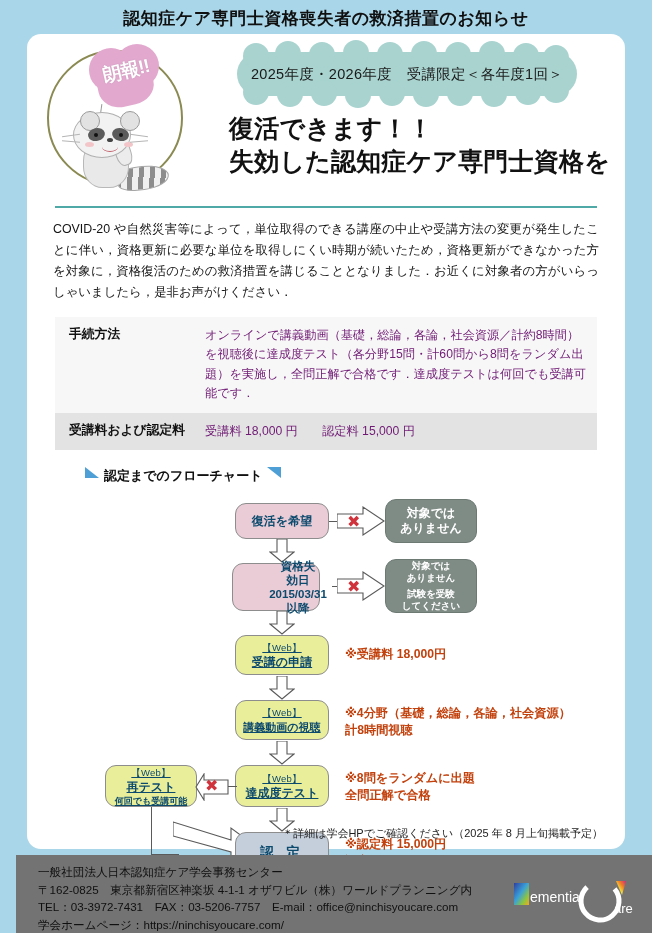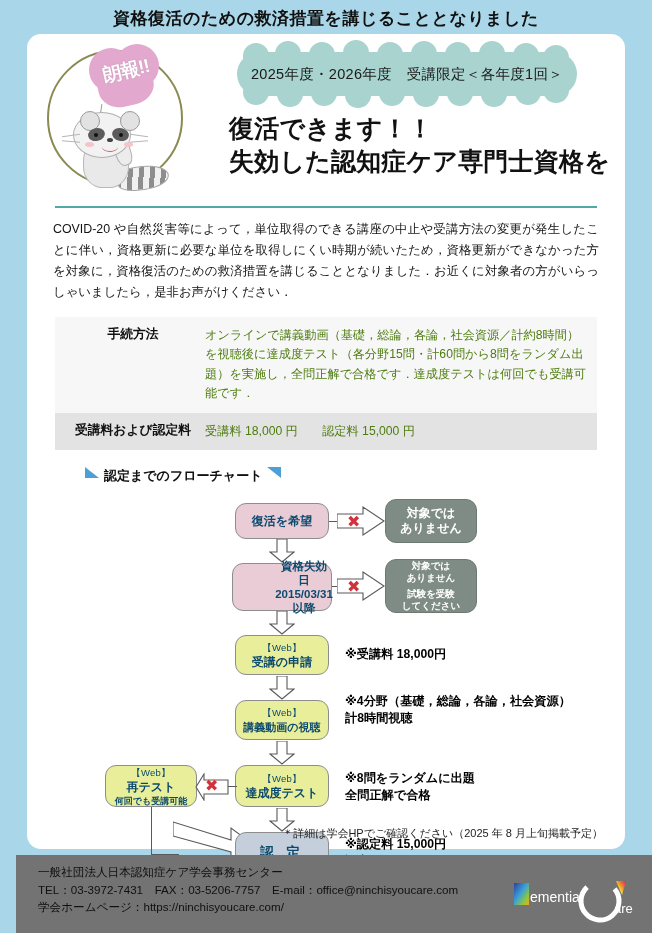--- a/index.html
+++ b/index.html
@@ -279,34 +279,34 @@
   
   .info-table {
     margin: 14px 28px 0 28px;
     border-collapse: collapse;
     width: calc(100% - 56px);
   }
   .info-table tr.shaded { background: #e3e3e3; }
   .info-table tr.plain  { background: #f7f7f7; }
   .info-table th {
     width: 128px;
-    text-align: center;
+    text-align: left;
     vertical-align: top;
     font-size: 12.8px;
     font-weight: bold;
     padding: 9px 4px 9px 14px;
     white-space: nowrap;
     color: #111;
   }
   .info-table td {
     font-size: 12.2px;
     line-height: 19.5px;
     padding: 9px 10px 9px 4px;
     vertical-align: top;
-    color: #4d7c0f;
+    color: #701a75;
   }
 
   
   .flow-title {
     margin: 17px 0 0 58px;
     font-size: 13px;
     font-weight: 600;
     display: flex;
     align-items: flex-start;
     gap: 5px;
@@ -334,21 +334,21 @@
     flex-direction: column;
     align-items: center;
     justify-content: center;
     text-align: center;
     font-size: 12px;
     line-height: 15px;
     font-weight: bold;
     color: #0c4a6e;
   }
   .node.pink { background: #e9ccd6; }
-  .node.yellow { background: #e9ee9a; }
+  .node.yellow { background: #e9ee9a; text-decoration: underline; }
   .node.gray  { background: #7f8b85; color: #ffffff; border-color: #6d7a74; font-weight: bold; }
   .node.blue  { background: #c4cfdb; }
   .node .sub { font-size: 9px; font-weight: bold; line-height: 12px; }
   .node .web { font-size: 9.5px; font-weight: normal; letter-spacing: 0.2px; }
 
   .vline {
     position: absolute;
     width: 1.2px;
     background: #5a5a5a;
   }
@@ -378,21 +378,21 @@
     font-weight: bold;
     color: #d0333b;
     line-height: 1;
     z-index: 5;
   }
   .note {
     position: absolute;
     font-size: 12.2px;
     font-weight: bold;
     line-height: 17px;
-    color: #000000;
+    color: #c2410c;
     white-space: pre-line;
   }
 
   .footnote {
     position: absolute;
     right: 22px;
     bottom: 8px;
     font-size: 11px;
     color: #1c1c1c;
   }
@@ -418,21 +418,21 @@
     position: absolute;
     right: 18px;
     top: 14px;
     width: 146px;
     height: 56px;
   }
 </style>
 </head>
 <body>
 
-<div class="page-title">資格復活のための救済措置を講じることとなりました</div>
+<div class="page-title">認知症ケア専門士資格喪失者の救済措置のお知らせ</div>
 
 <div class="card">
 
   <div class="hero">
 
     <div class="mascot">
       <div class="mascot-ring"></div>
 
       <div class="heart">
         <div class="heart-lobe l"></div>
@@ -537,21 +537,21 @@
       </svg>
     </div>
     <div class="xmark" style="left:320px; top:25px;">✖</div>
 
     <div class="arrow-down" style="left:242px; top:50px;">
       <svg width="26" height="24" viewBox="0 0 26 24">
         <polygon points="8,0 18,0 18,13 25,13 13,23 1,13 8,13" fill="#ffffff" stroke="#5a5a5a" stroke-width="1.1"></polygon>
       </svg>
     </div>
 
-    <div class="node pink" style="left:205px; top:74px; width:100px; height:48px; font-size:11.5px; line-height:14px;padding-left:44px;">
+    <div class="node pink" style="left:205px; top:74px; width:88px; height:48px; font-size:11.5px; line-height:14px;padding-left:44px;">
       <span>資格失効日</span>
       <span>2015/03/31</span>
       <span>以降</span>
     </div>
 
     <div class="node gray" style="left:358px; top:70px; width:92px; height:54px; font-size:9.5px; line-height:12px;">
       <span>対象では</span>
       <span>ありません</span>
       <span style="height:5px"></span>
       <span>試験を受験</span>
@@ -580,21 +580,21 @@
     <div class="arrow-down" style="left:242px; top:187px;">
       <svg width="26" height="24" viewBox="0 0 26 24">
         <polygon points="8,0 18,0 18,13 25,13 13,23 1,13 8,13" fill="#ffffff" stroke="#5a5a5a" stroke-width="1.1"></polygon>
       </svg>
     </div>
 
     <div class="node yellow" style="left:208px; top:211px; width:94px; height:40px; font-size:11px;">
       <span class="web">【Web】</span>
       <span>講義動画の視聴</span>
     </div>
-    <div class="note" style="left:318px; top:204px;">※4分野（基礎，総論，各論，社会資源）
+    <div class="note" style="left:318px; top:216px;">※4分野（基礎，総論，各論，社会資源）
  計8時間視聴</div>
 
     <div class="arrow-down" style="left:242px; top:252px;">
       <svg width="26" height="24" viewBox="0 0 26 24">
         <polygon points="8,0 18,0 18,13 25,13 13,23 1,13 8,13" fill="#ffffff" stroke="#5a5a5a" stroke-width="1.1"></polygon>
       </svg>
     </div>
 
     <div class="node yellow" style="left:208px; top:276px; width:94px; height:42px;">
       <span class="web">【Web】</span>
@@ -637,20 +637,21 @@
     <div class="note" style="left:318px; top:347px;">※認定料  15,000円
  認定日  4/1〜</div>
   </div>
 
   <div class="footnote">＊詳細は学会HPでご確認ください（2025 年 8 月上旬掲載予定）</div>
 </div>
 
 <div class="footer">
   <div class="footer-lines">
     <div>一般社団法人日本認知症ケア学会事務センター</div>
+    <div>〒162-0825　東京都新宿区神楽坂 4-1-1 オザワビル（株）ワールドプランニング内</div>
     <div>TEL：03-3972-7431　FAX：03-5206-7757　E-mail：office@ninchisyoucare.com</div>
     <div>学会ホームページ：https://ninchisyoucare.com/</div>
   </div>
 
   <div class="logo">
     <svg width="146" height="56" viewBox="0 0 146 56">
       <defs>
         <linearGradient id="g1" x1="0" y1="0" x2="1" y2="1">
           <stop offset="0%" stop-color="#2f3f9e"></stop>
           <stop offset="45%" stop-color="#3aa0d8"></stop>

